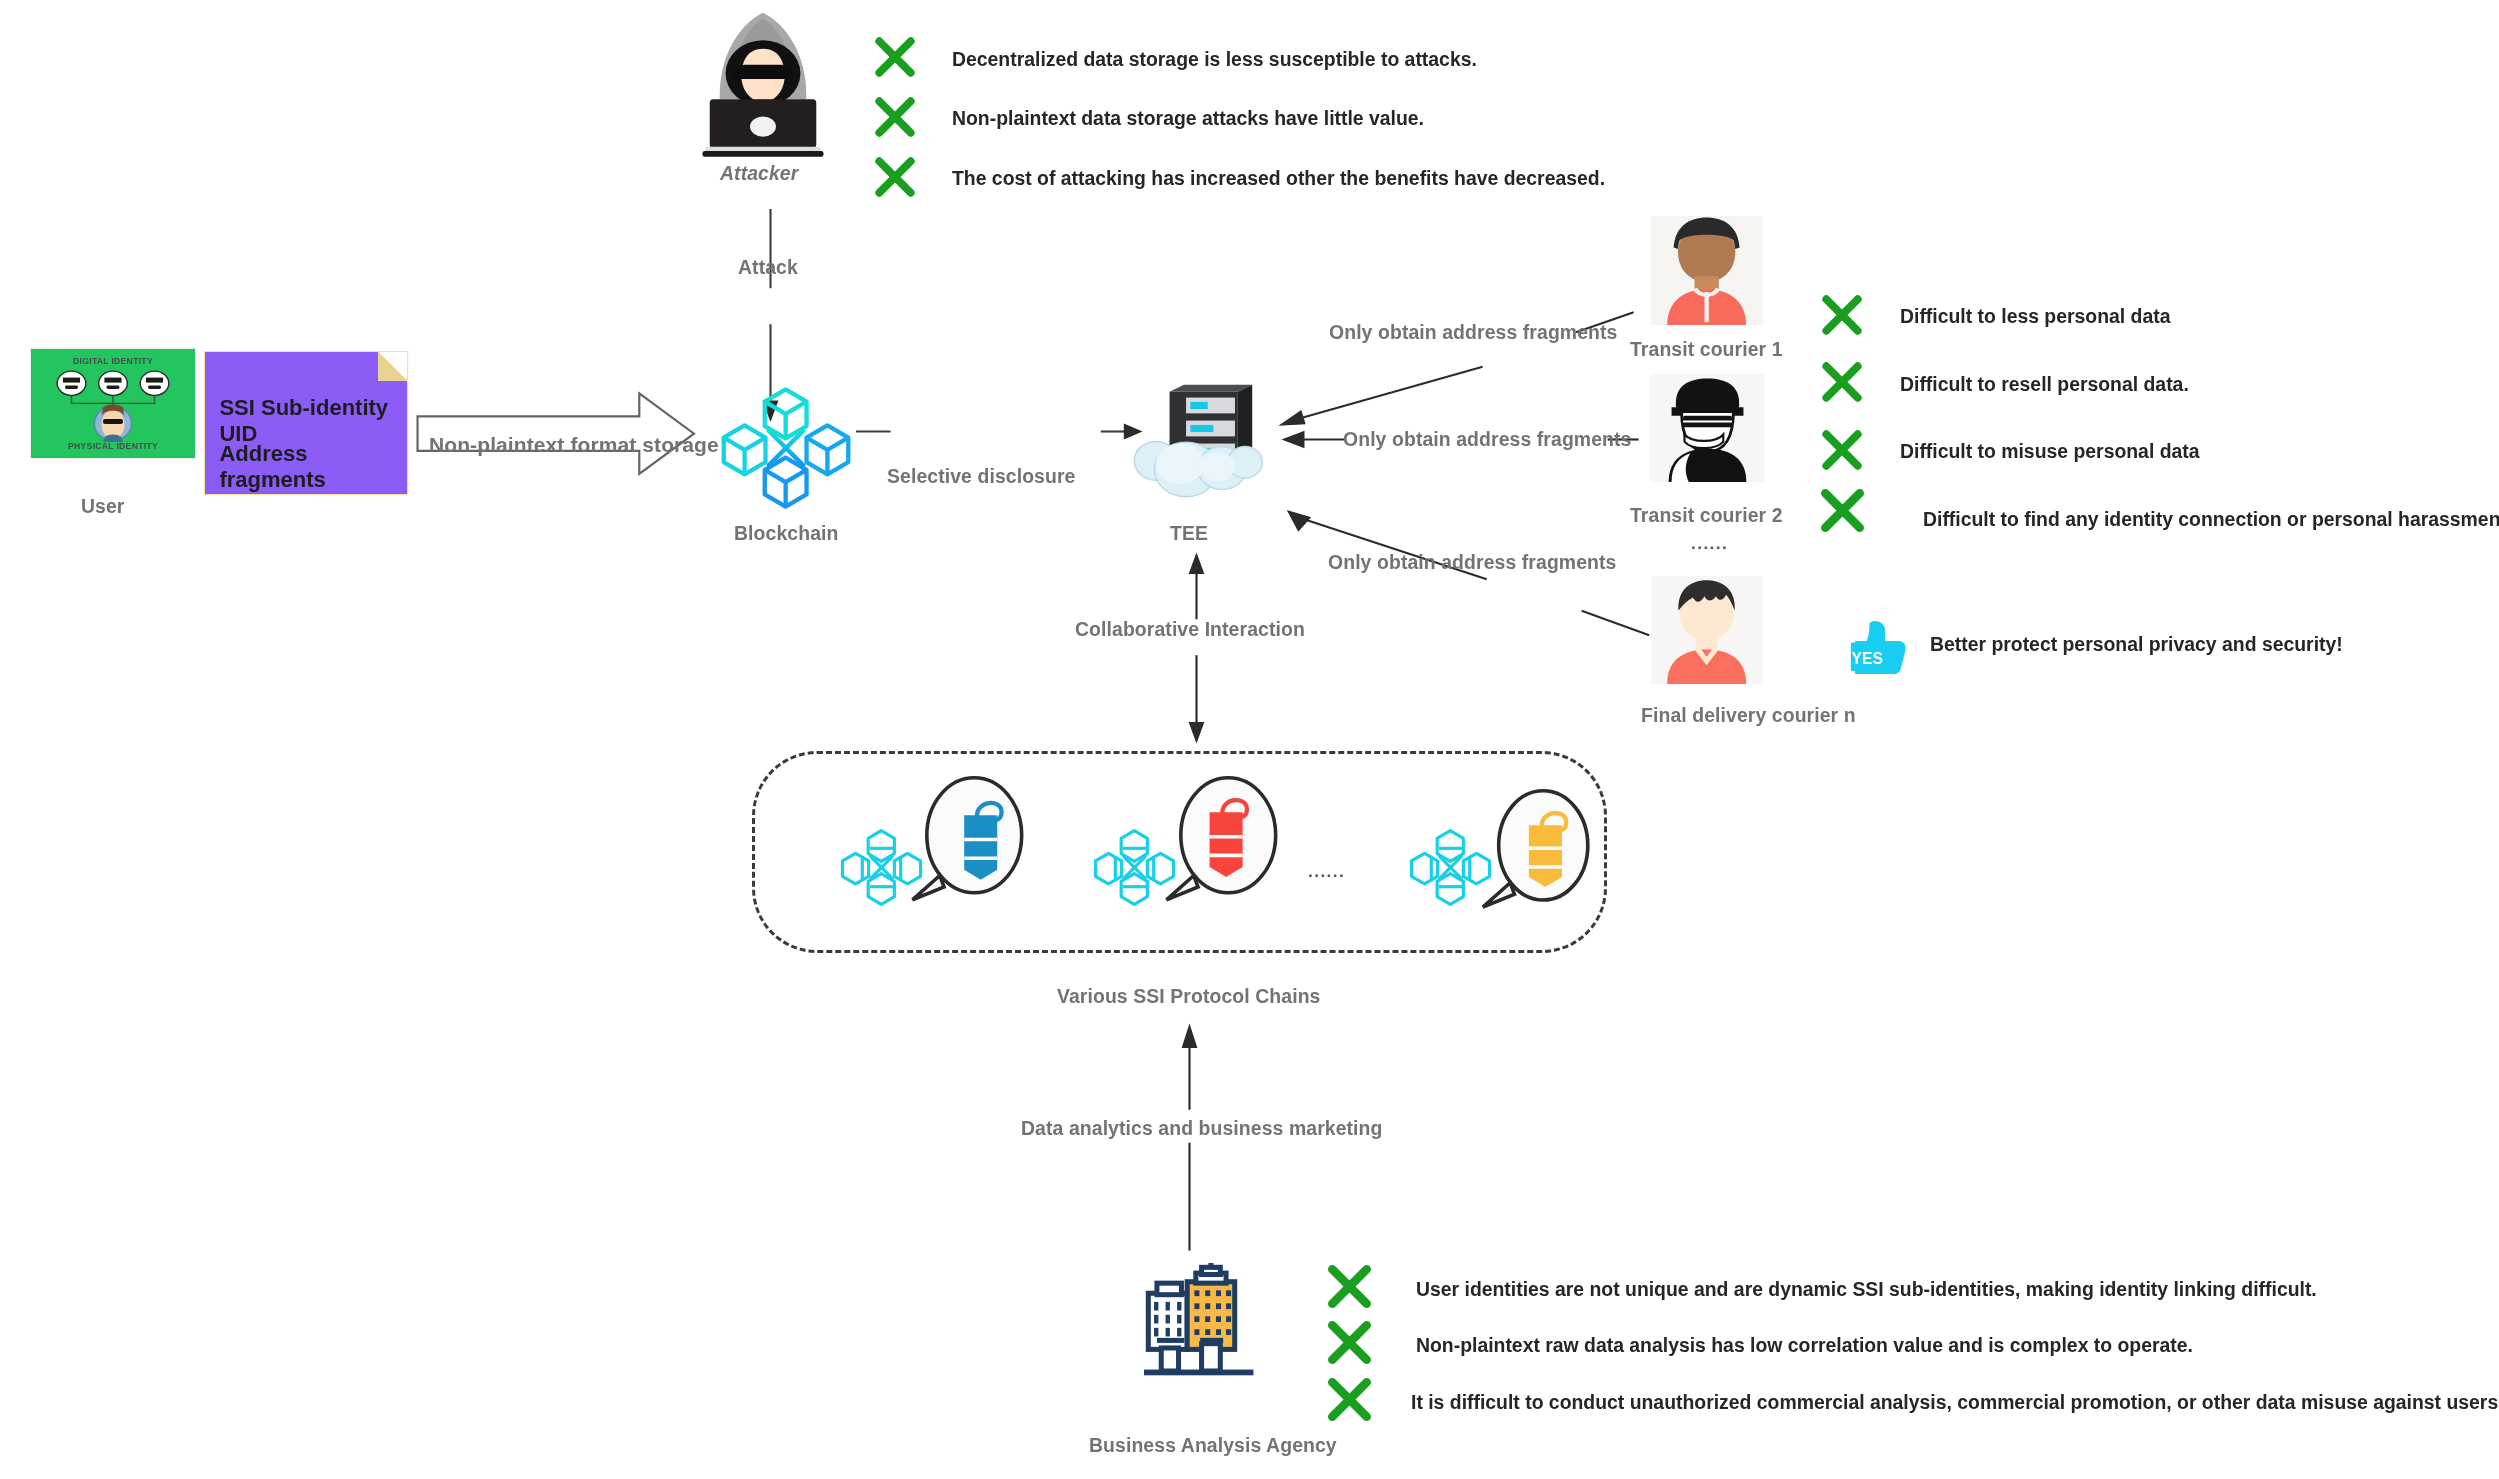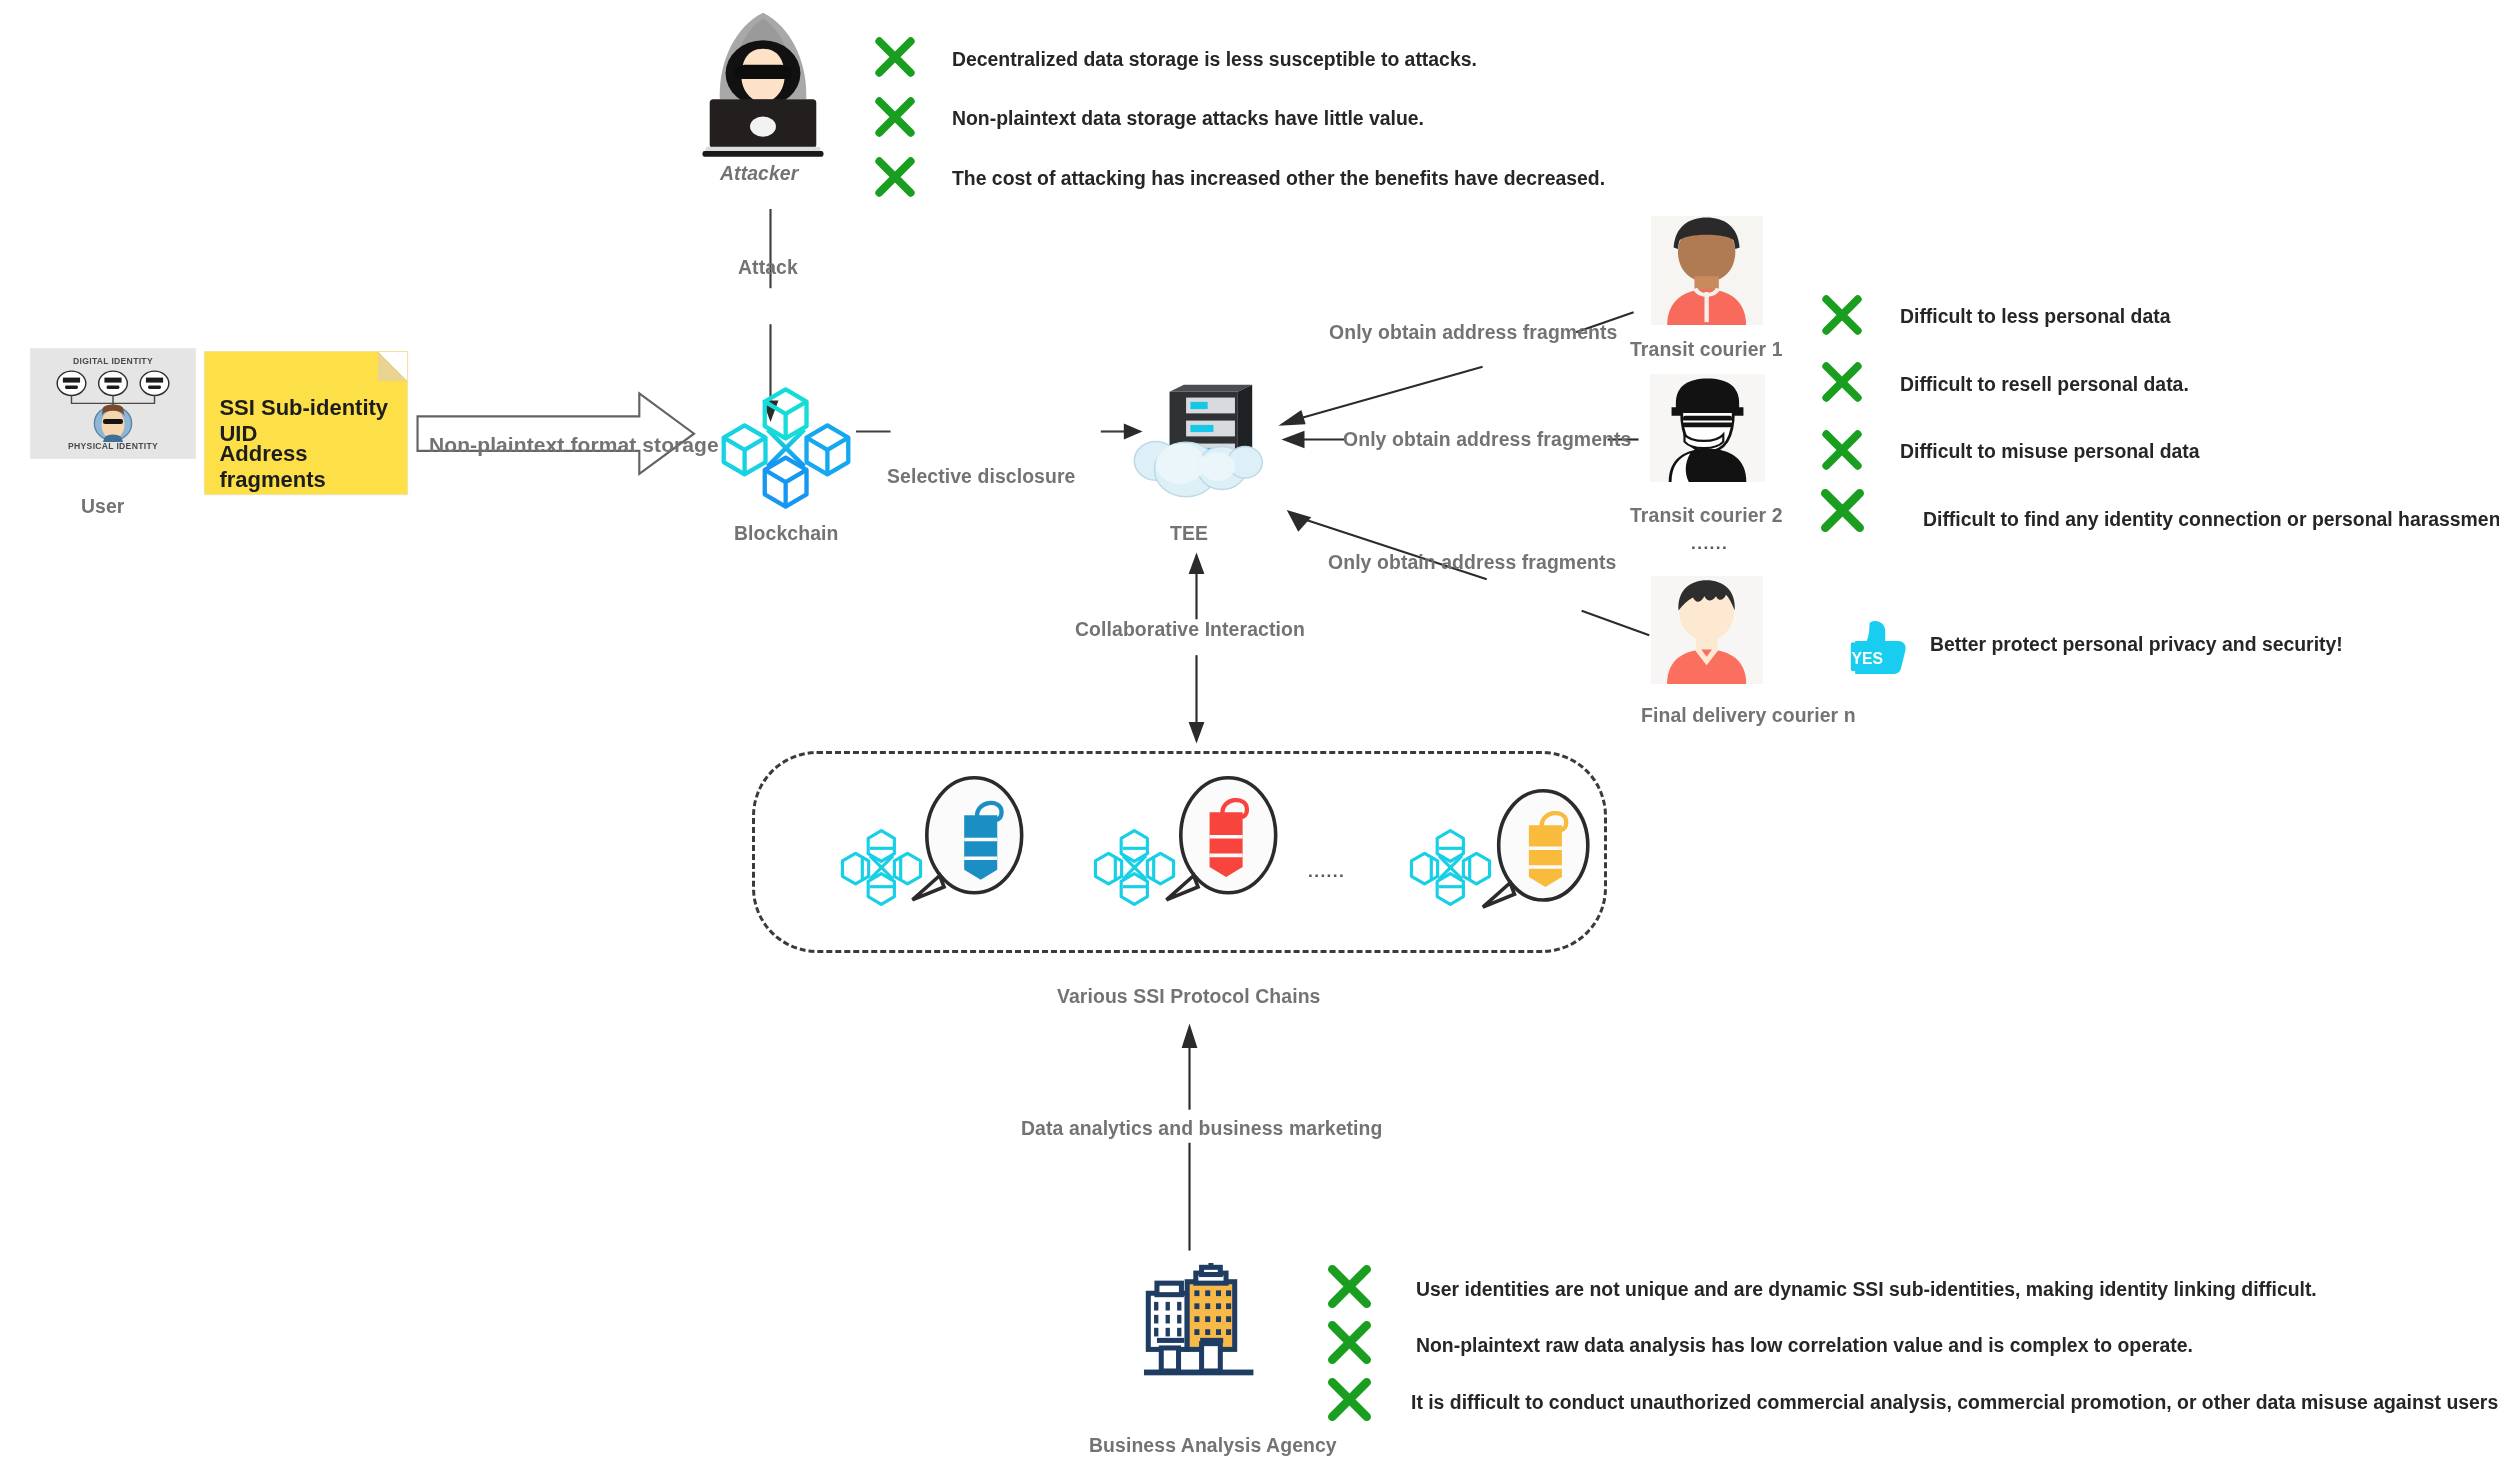--- a/index.html
+++ b/index.html
@@ -3,27 +3,27 @@
 <meta charset="utf-8">
 <style>
   html,body{margin:0;padding:0;background:#ffffff;}
   body{width:2500px;height:1479px;position:relative;overflow:hidden;
        font-family:"Liberation Sans","DejaVu Sans",sans-serif;color:#1a1a1a;}
   .abs{position:absolute;}
   .lbl{font-size:19.4px;font-weight:bold;color:#737373;white-space:nowrap;letter-spacing:0.1px;}
   .lbl-i{font-style:italic;}
   .txt{font-size:19.4px;font-weight:bold;color:#262626;white-space:nowrap;}
   .note{
-    background:#fde047;border:0.7px solid #f2e3a0;
+    background:#8b5cf6;border:0.7px solid #f2e3a0;
     box-shadow:0 0.7px 1.4px rgba(0,0,0,.08);
   }
   .note .fold{position:absolute;right:0;top:0;width:29px;height:29px;
     background:linear-gradient(225deg,#ffffff 0 50%,#e8d490 50% 100%);}
   .note-line{font-size:22px;font-weight:bold;color:#1d1d1d;}
-  .idcard{background:#e5e5e5;border:0.7px solid #eceae6;}
+  .idcard{background:#22c55e;border:0.7px solid #eceae6;}
   .idcap{font-size:8.6px;font-weight:bold;color:#4a4a4a;text-align:center;letter-spacing:0.3px;}
   svg{display:block;overflow:visible;}
   .dashbox{border:3.6px dashed #3a3a3a;border-radius:65px/65px;}
   .ell{letter-spacing:1.4px;font-size:17.3px;color:#555;font-weight:bold;}
 </style>
 </head>
 <body>
 
 <div class="abs" style="left:691px;top:7.2px;width:144px;height:155px;">
   <svg width="144" height="155" viewBox="0 0 200 215">

